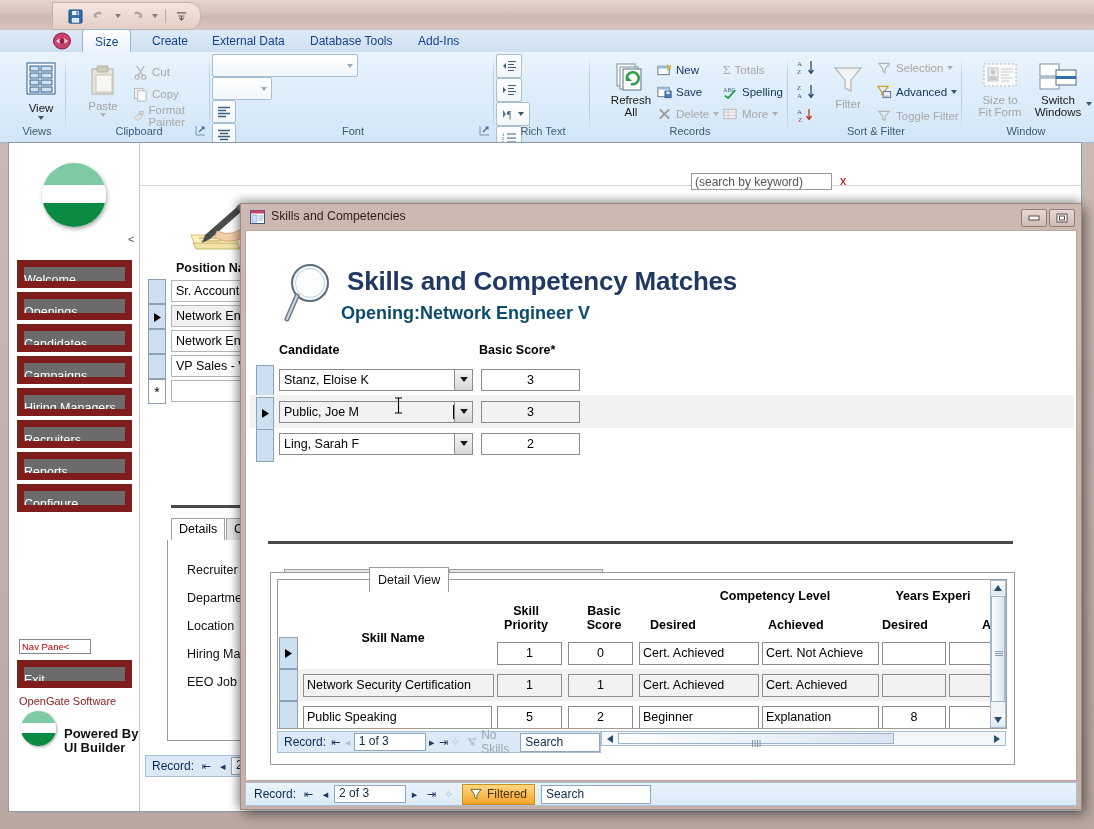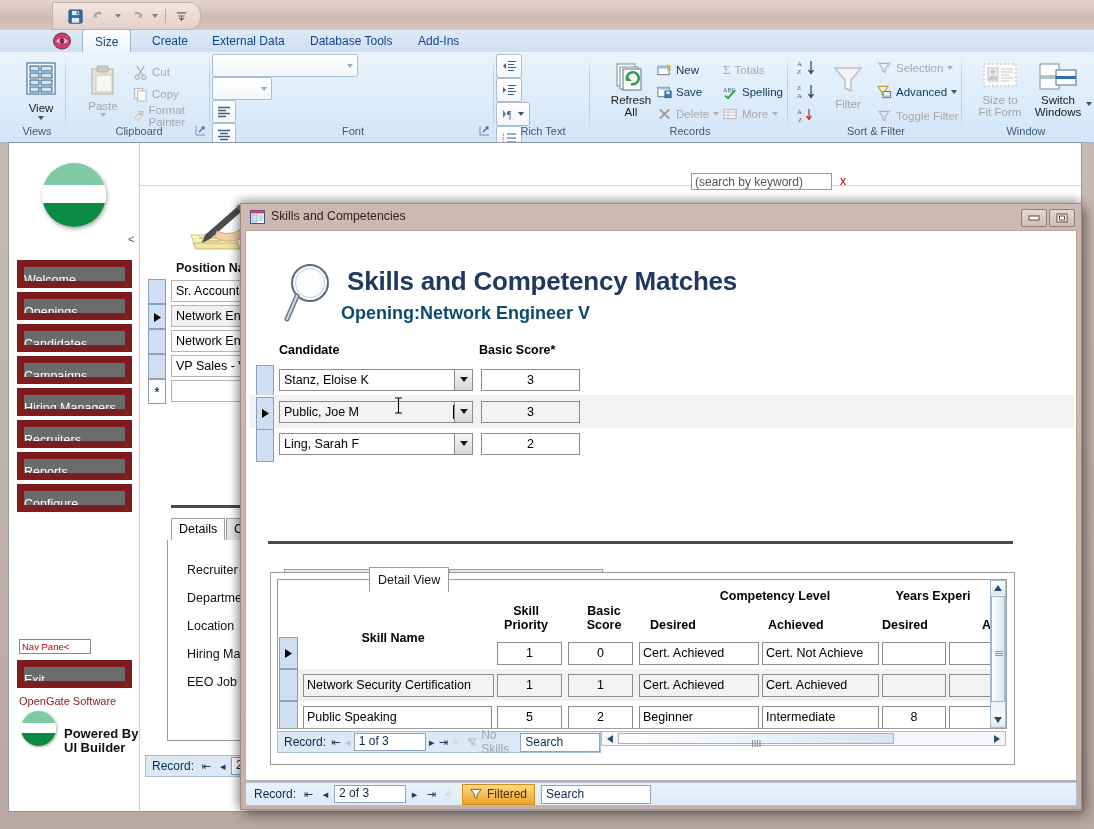--- a/index.html
+++ b/index.html
@@ -863,21 +863,21 @@
           <div class="dscell l alt" style="left:361px;top:94px;width:120px;">Cert. Achieved</div>
           <div class="dscell l alt" style="left:484px;top:94px;width:117px;">Cert. Achieved</div>
           <div class="dscell c alt" style="left:604px;top:94px;width:64px;"></div>
           <div class="dscell c alt" style="left:671px;top:94px;width:55px;"></div>
 
           <div class="dssel" style="top:121px;"></div>
           <div class="dscell l" style="left:25px;top:126px;width:189px;">Public Speaking</div>
           <div class="dscell c" style="left:219px;top:126px;width:65px;">5</div>
           <div class="dscell c" style="left:290px;top:126px;width:65px;">2</div>
           <div class="dscell l" style="left:361px;top:126px;width:120px;">Beginner</div>
-          <div class="dscell l" style="left:484px;top:126px;width:117px;">Intermediate</div>
+          <div class="dscell l" style="left:484px;top:126px;width:117px;">Explanation</div>
           <div class="dscell c" style="left:604px;top:126px;width:64px;">8</div>
           <div class="dscell c" style="left:671px;top:126px;width:55px;"></div>
 
           <div class="vsb" style="right:0;top:0;width:16px;height:148px;">
             <div class="sbbtn" style="left:0;top:0;">
               <svg width="8" height="6" viewBox="0 0 8 6">
                   <path d="M4 0 L8 6 L0 6 Z" fill="#2b4d6f"></path>
                 </svg>
             </div>
             <div class="sbthumb" style="left:0;top:15px;width:14px;height:106px;">

